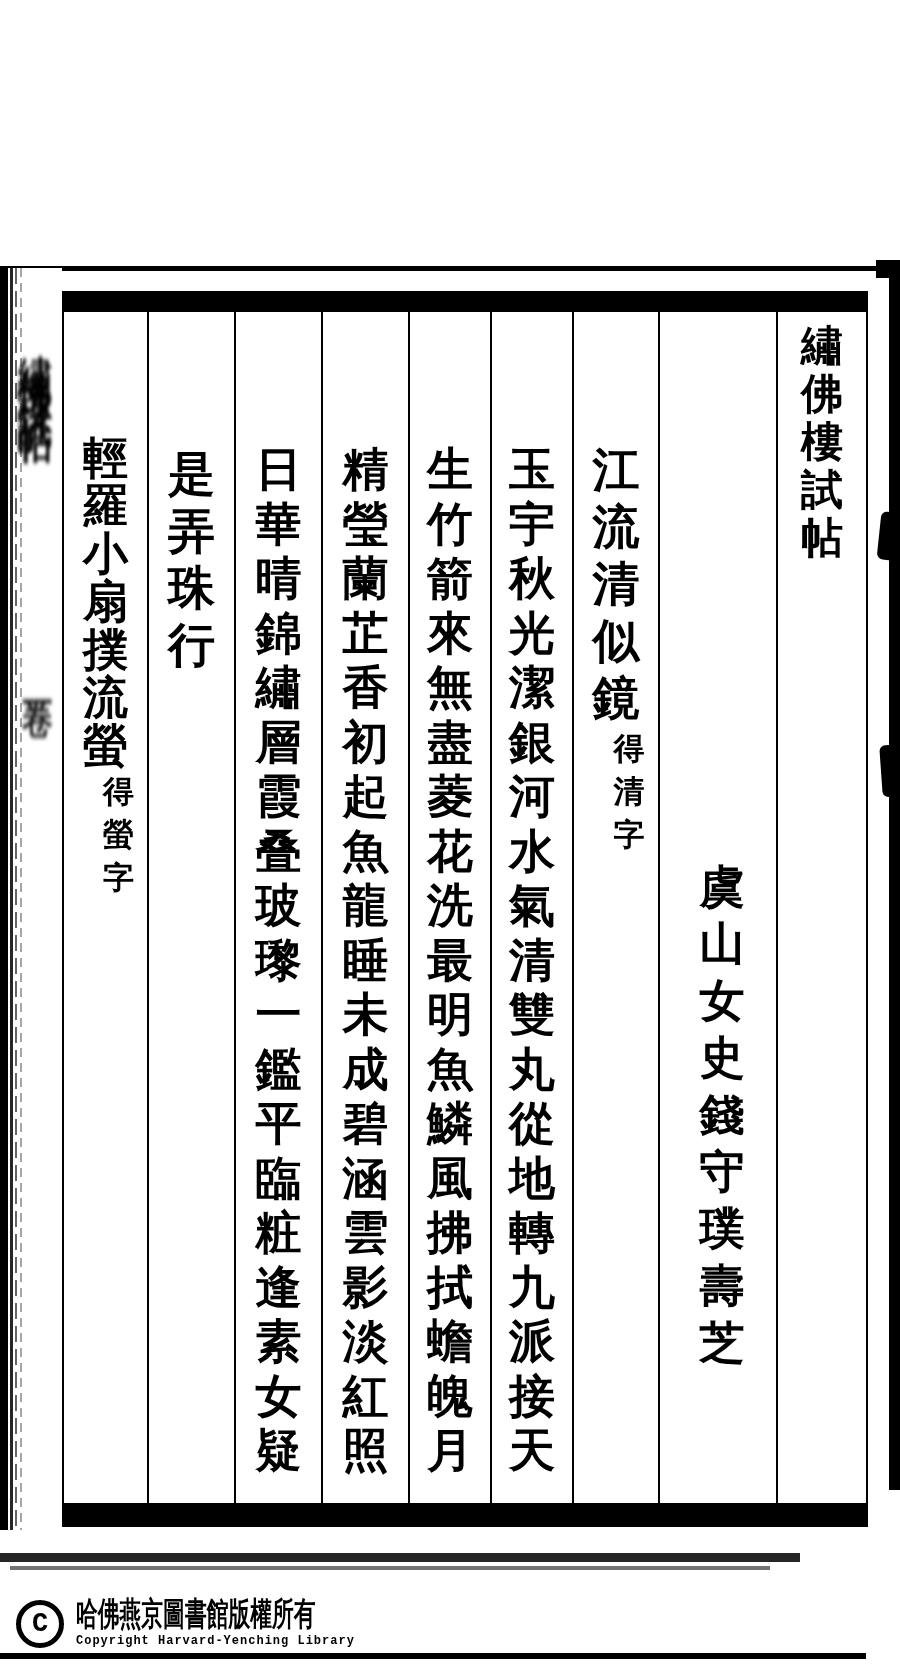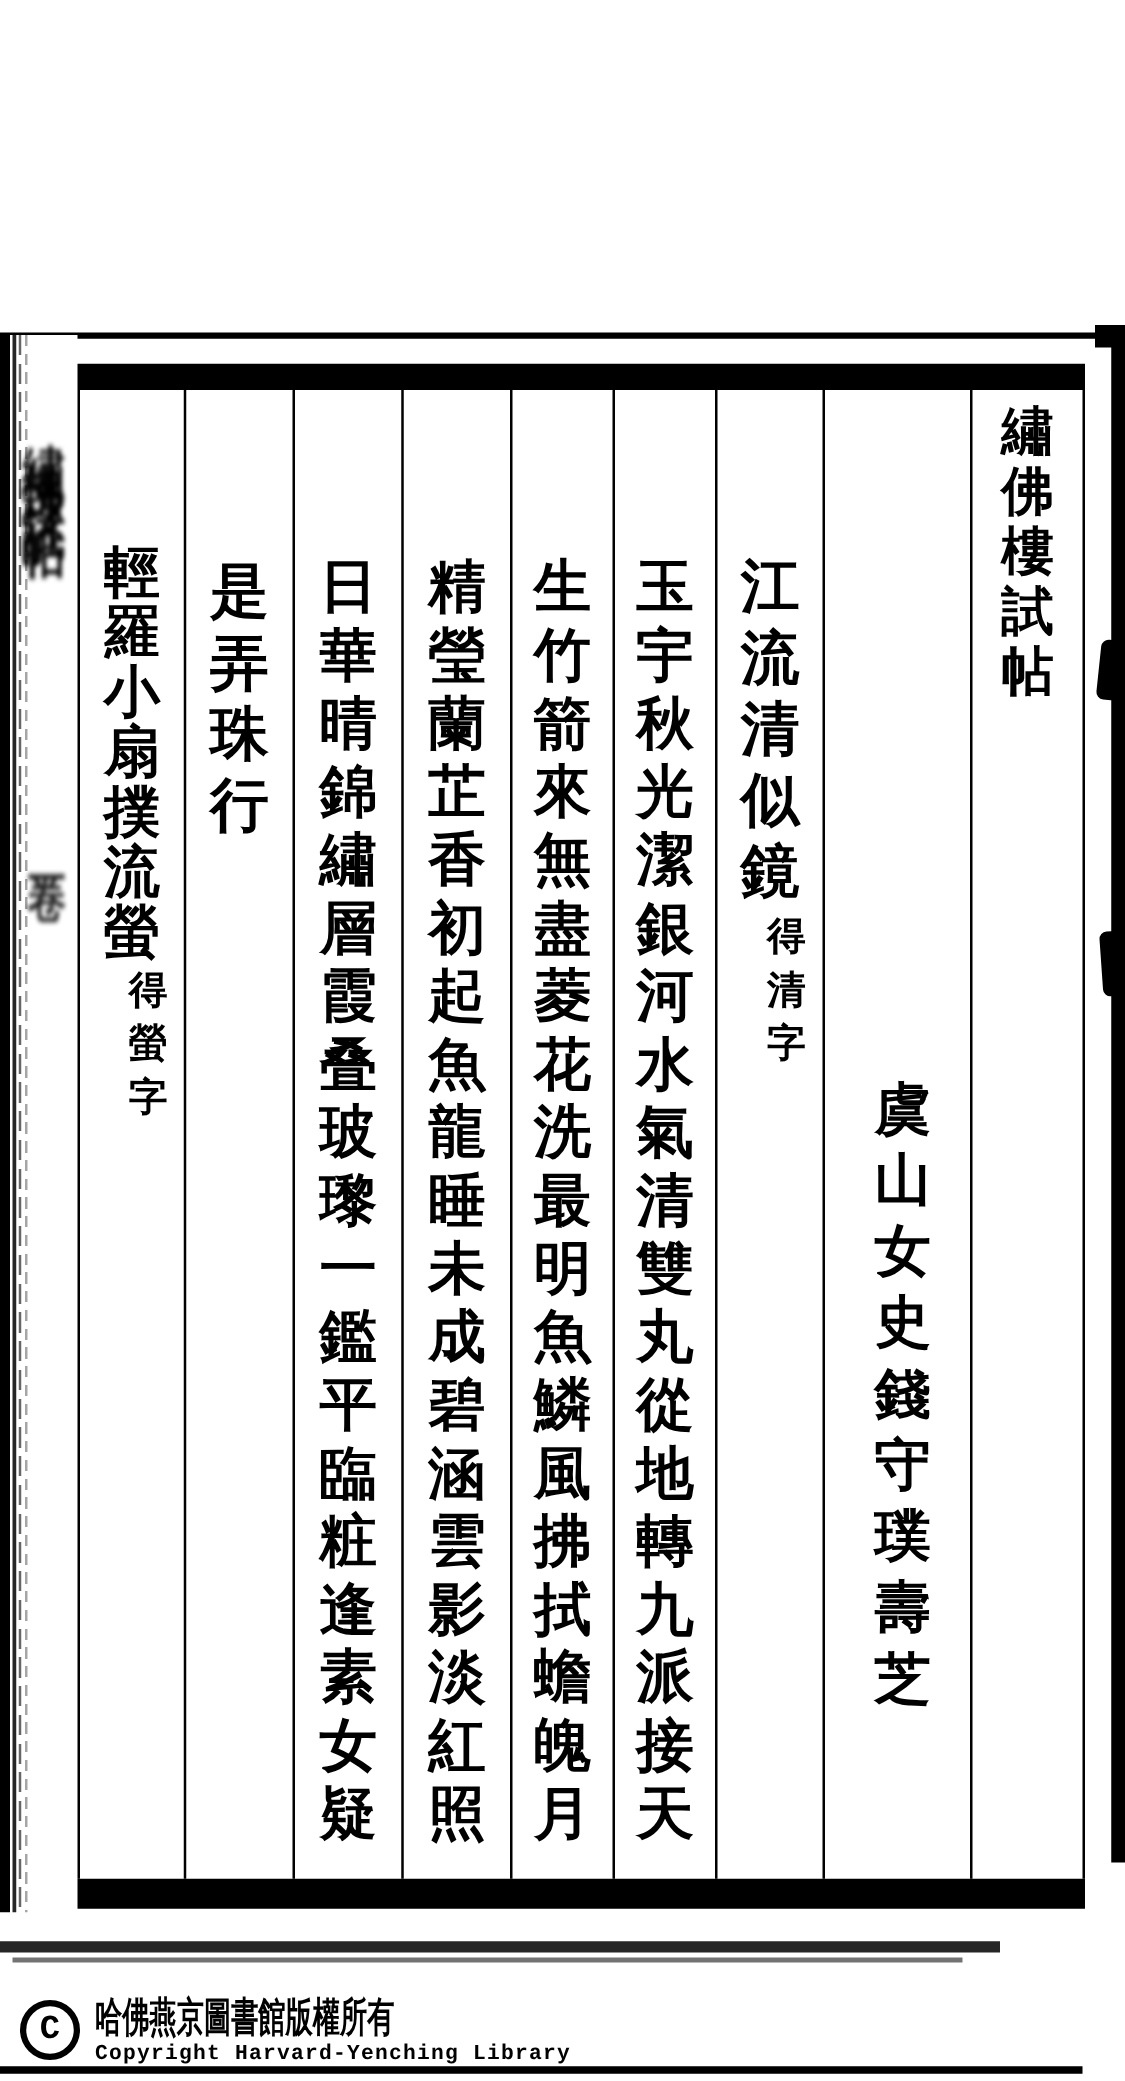--- a/index.html
+++ b/index.html
@@ -65,21 +65,21 @@
     font-family:"Liberation Mono","DejaVu Sans Mono",monospace;
     font-size:27px;font-weight:bold;
   }
   #czh{
     position:absolute;left:62px;top:-4px;font-size:33px;font-weight:bold;
     font-family:"Liberation Sans","DejaVu Sans",sans-serif;
     white-space:nowrap;transform:scaleX(.66);transform-origin:left center;
     filter:blur(.4px);
   }
   #cen{
-    position:absolute;left:62px;top:38px;font-size:17px;font-weight:bold;
+    position:absolute;left:62px;top:38px;font-size:12px;font-weight:bold;
     font-family:"Liberation Mono","DejaVu Sans Mono",monospace;
     letter-spacing:1px;white-space:nowrap;
   }
 </style>
 </head>
 <body>
 
 <div id="topline"></div>
 <div id="topband"></div>
 <div id="botband"></div>

